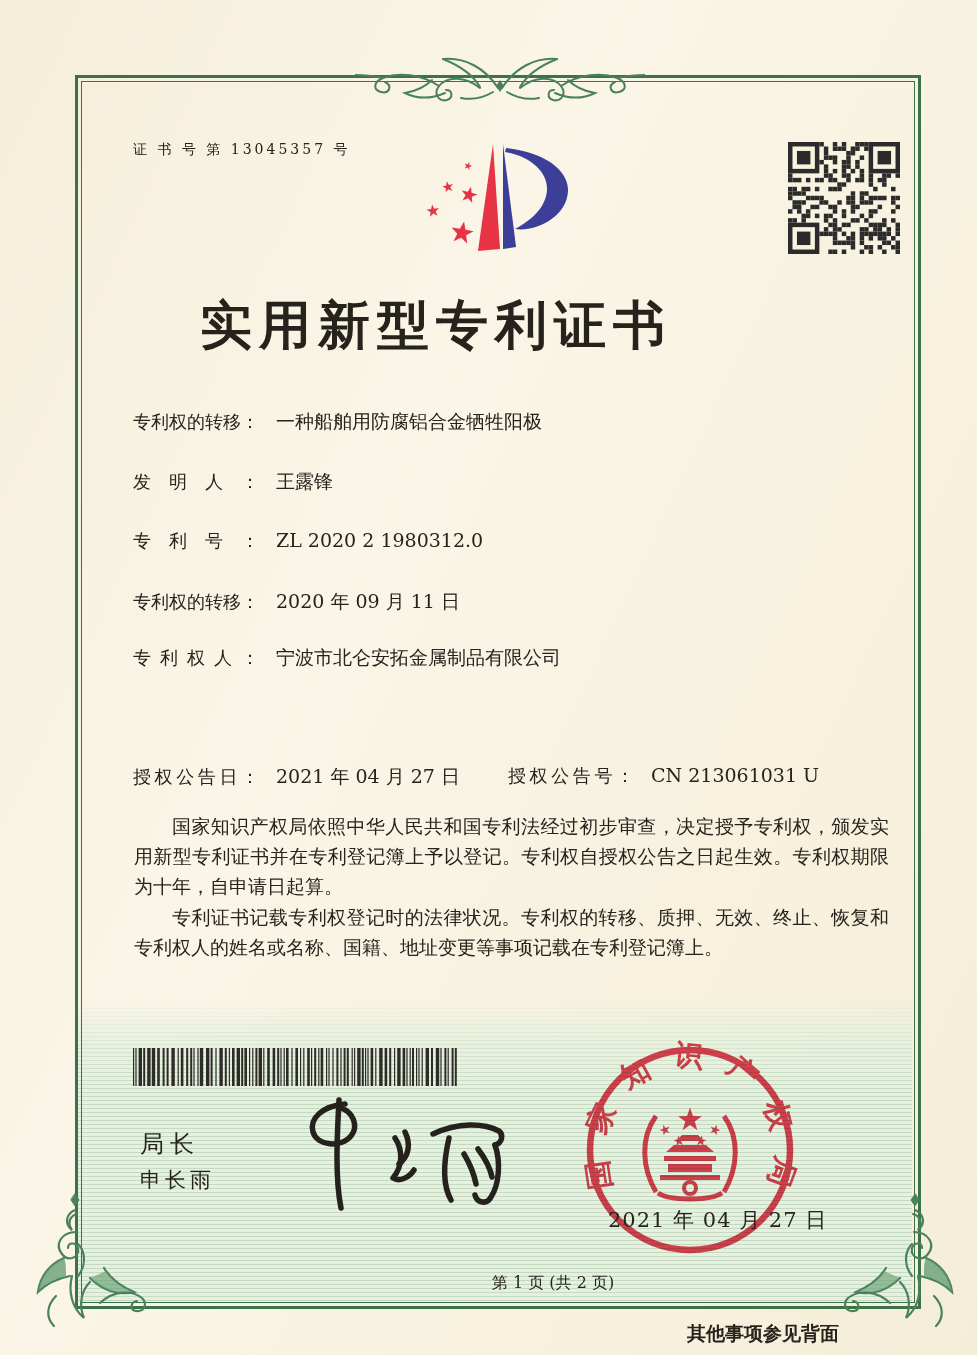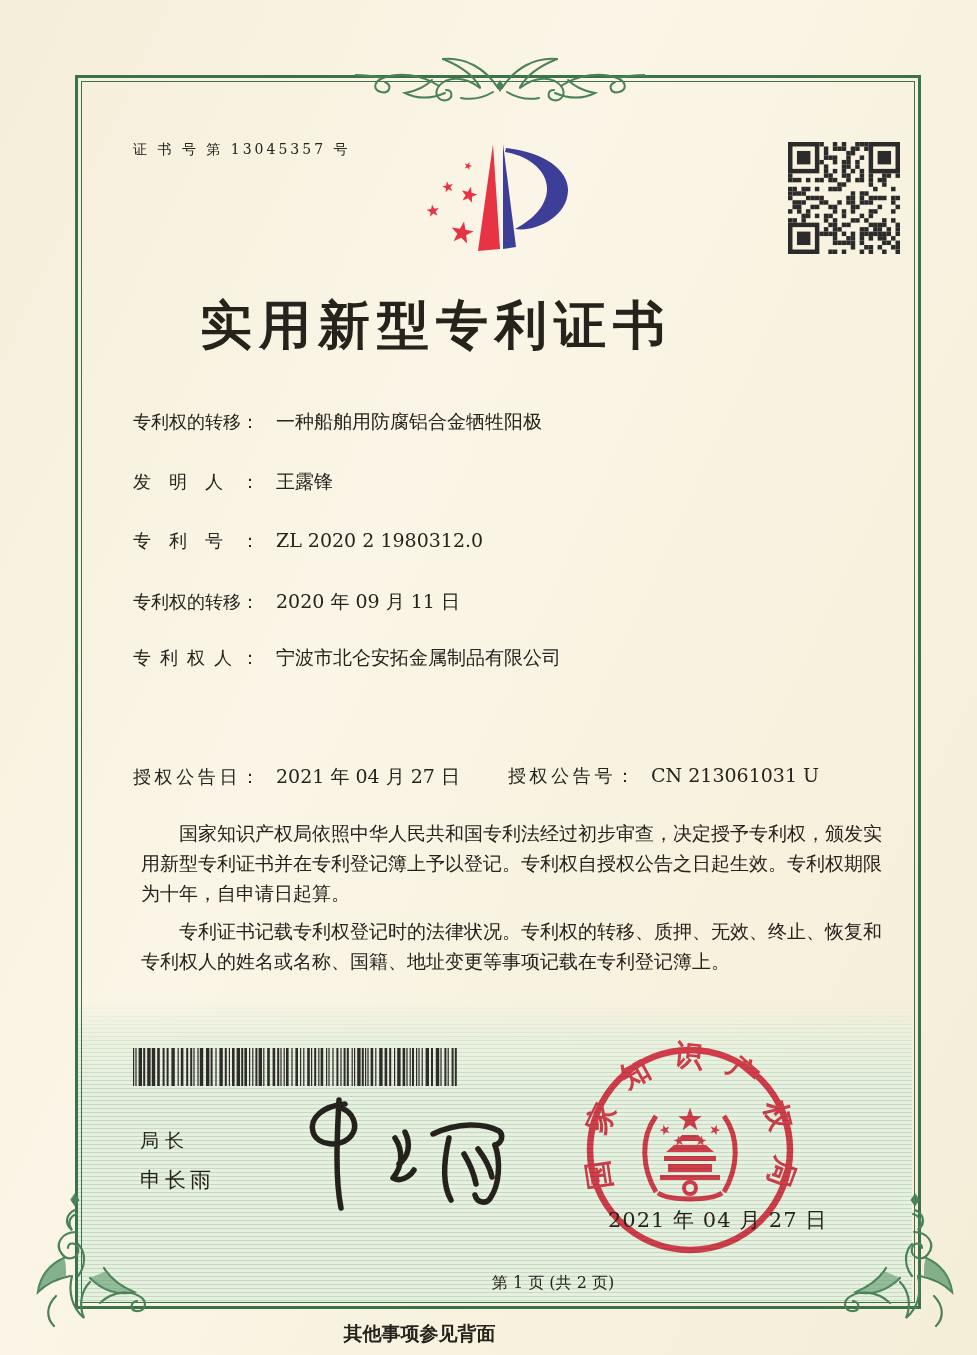--- a/index.html
+++ b/index.html
@@ -27,32 +27,32 @@
     font-size:52px;font-weight:bold;letter-spacing:7px;}
   
   .field-row{position:absolute;left:133px;width:760px;font-size:19px;white-space:nowrap;}
   .lbl{display:inline-block;width:126px;font-size:18px;text-align:justify;text-align-last:justify;vertical-align:baseline;}
   .val{margin-left:17px;}
   .cell2{position:absolute;left:375px;top:0;}
   .r1{top:409px}.r2{top:469px}.r3{top:529px}.r4{top:589px}.r5{top:645px}.r6{top:706px}.r7{top:764px}
   
   .bodytext{position:absolute;left:133px;top:810px;width:757px;font-size:19px;line-height:30px;
     text-align:justify;}
-  .bodytext p{margin:8px;text-indent:38px;}
+  .bodytext p{margin:1px;text-indent:38px;}
   
   .barcode{position:absolute;left:133px;top:1048px;width:330px;height:38px;}
-  .director-label{position:absolute;left:140px;top:1128px;font-size:19px;letter-spacing:6px;
+  .director-label{position:absolute;left:140px;top:1128px;font-size:24px;letter-spacing:6px;
     font-family:Liberation Mono, monospace;}
   .director-name{position:absolute;left:140px;top:1166px;font-size:21px;letter-spacing:4px;
     font-family:"DejaVu Sans","Liberation Sans",sans-serif;}
   .signature{position:absolute;left:283px;top:1092px;width:228px;height:122px;}
   .seal{position:absolute;left:580px;top:1040px;width:220px;height:220px;mix-blend-mode:multiply;opacity:.95;}
   .seal-date{position:absolute;left:608px;top:1206px;font-size:21px;letter-spacing:1px;}
   .page-num{position:absolute;left:75px;top:1273px;width:956px;text-align:center;font-size:16px;}
-  .back-note{position:absolute;left:0;top:1321px;width:839px;text-align:center;font-size:19px;font-weight:600;}
+  .back-note{position:absolute;left:0;top:1321px;width:839px;text-align:right;font-size:19px;font-weight:600;}
   .ornament{position:absolute;pointer-events:none;}
   .top-orn{left:355px;top:46px;width:290px;height:62px;}
   .corner-bl{left:20px;top:1180px;width:150px;height:150px;}
   .corner-br{left:820px;top:1180px;width:150px;height:150px;transform:scaleX(-1);}
   svg{display:block;}
 </style>
 </head>
 <body>
 
 <div class="paper">

